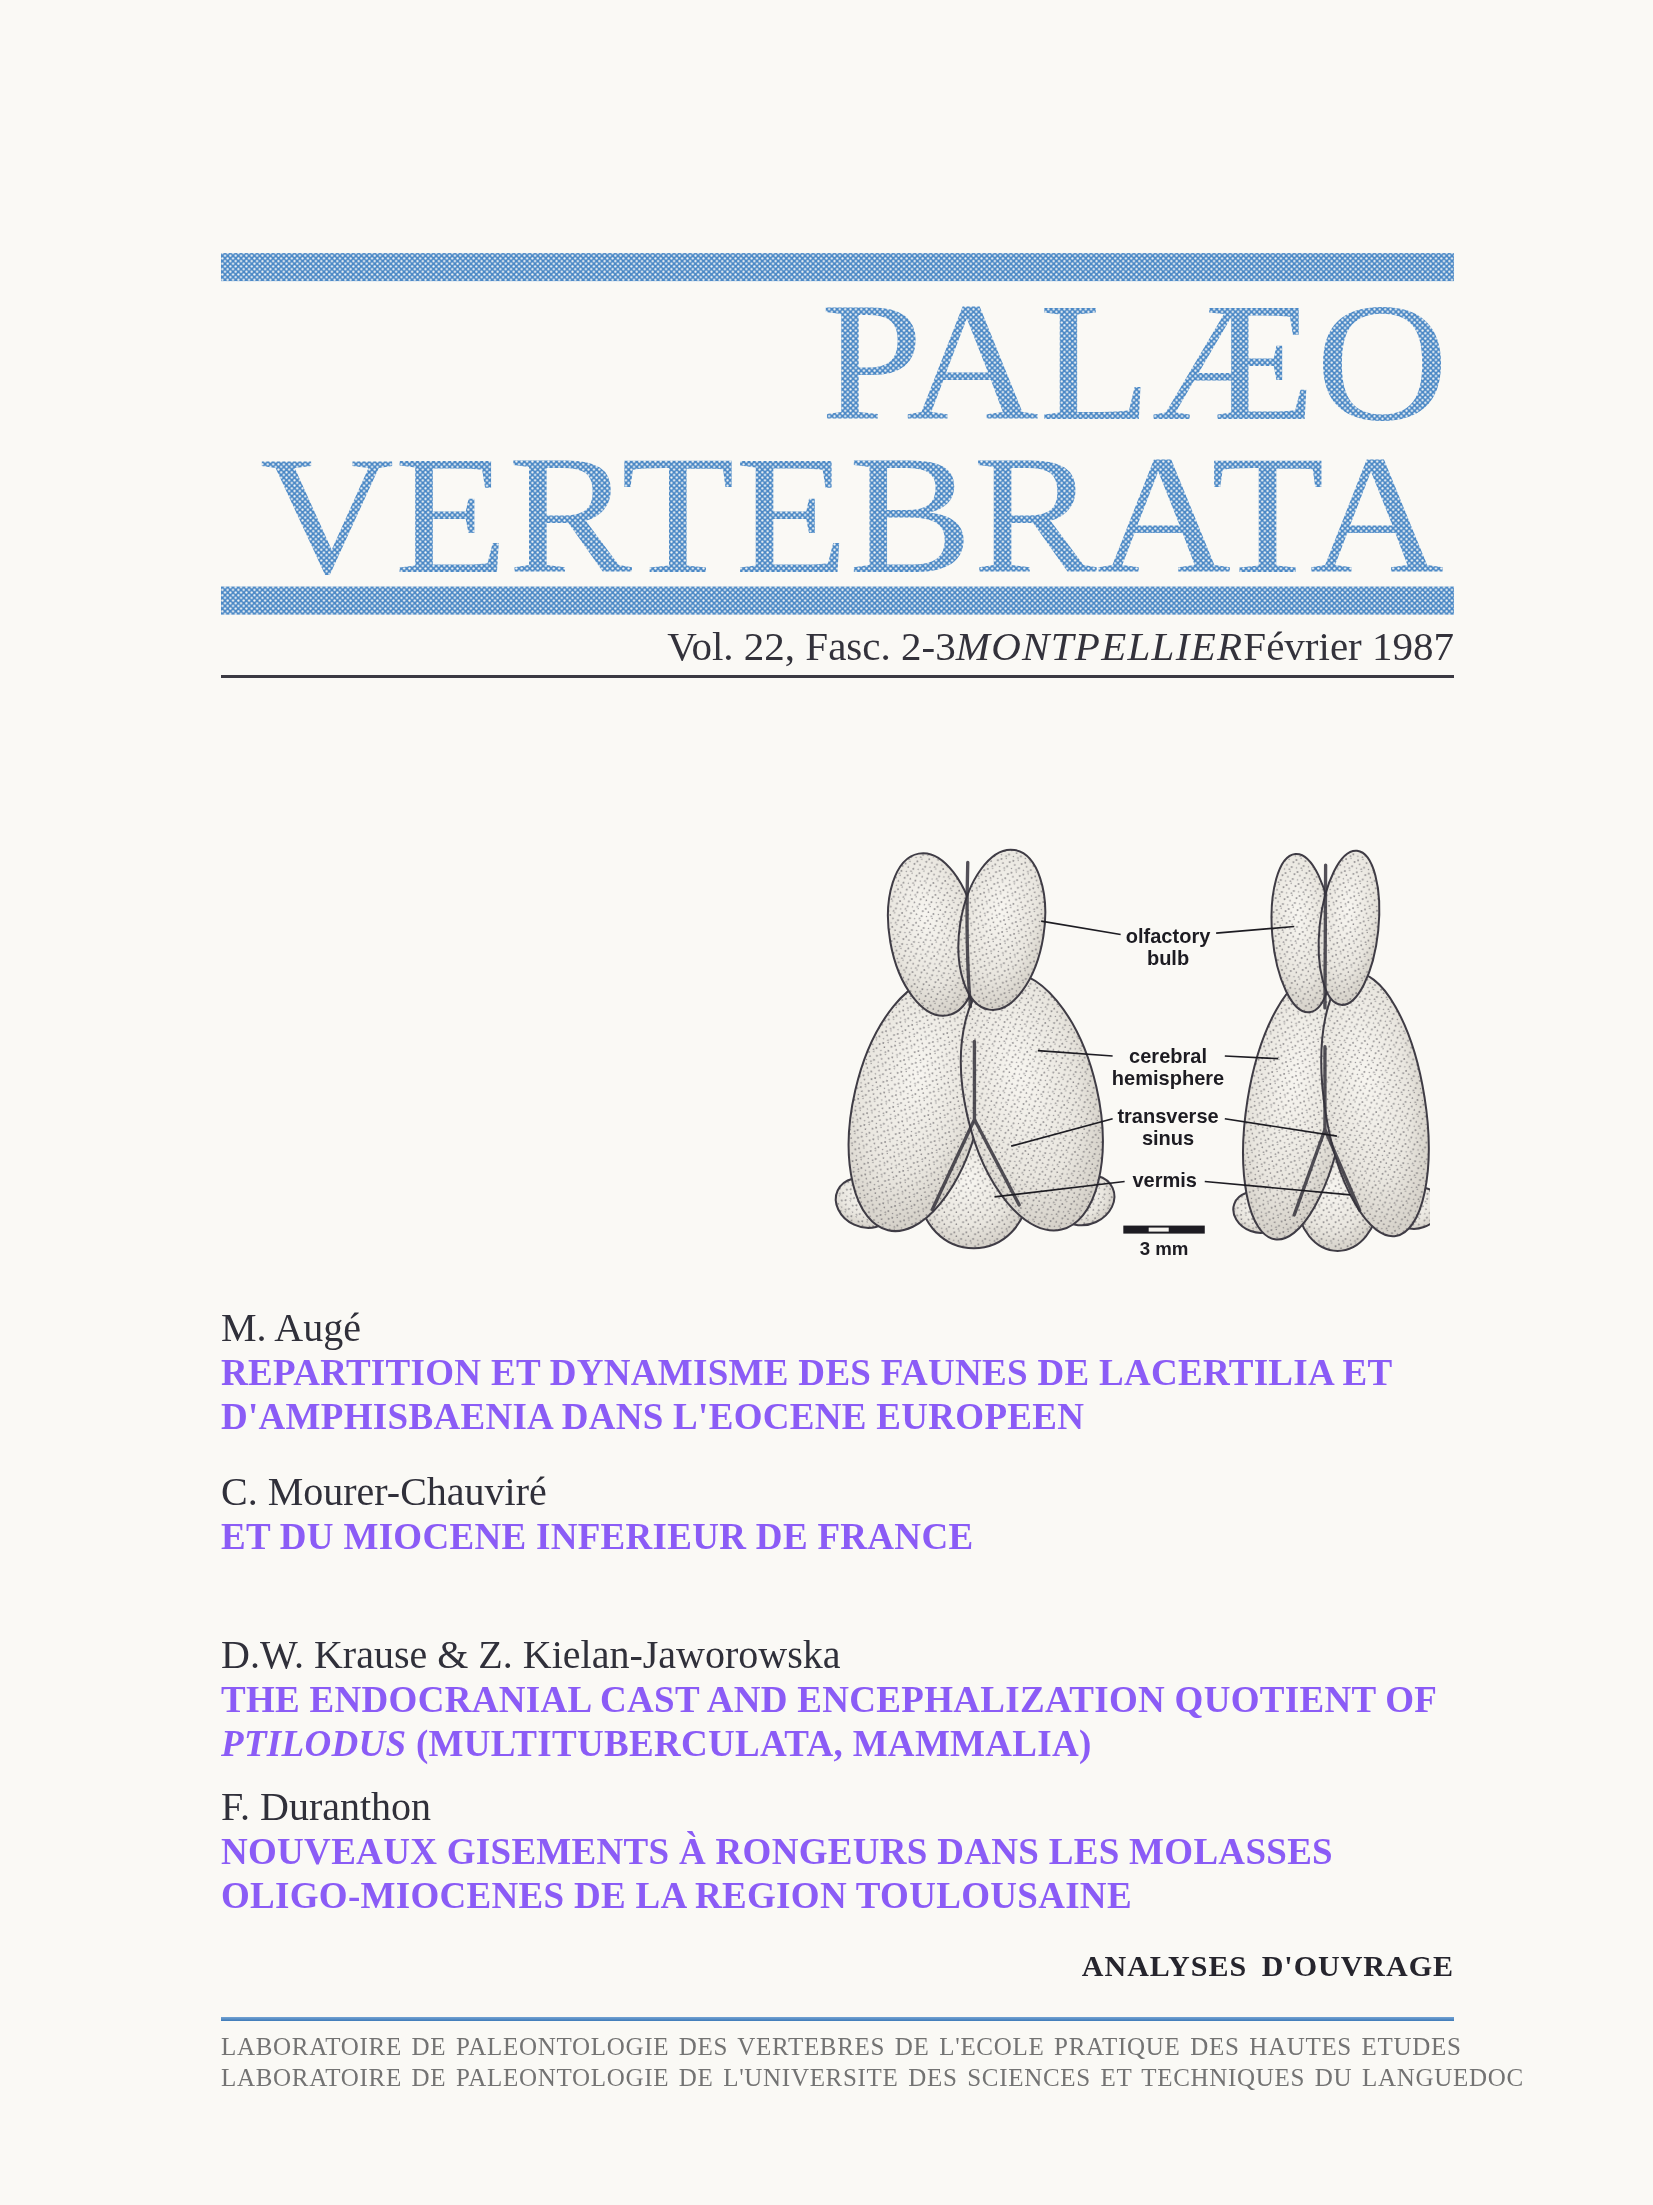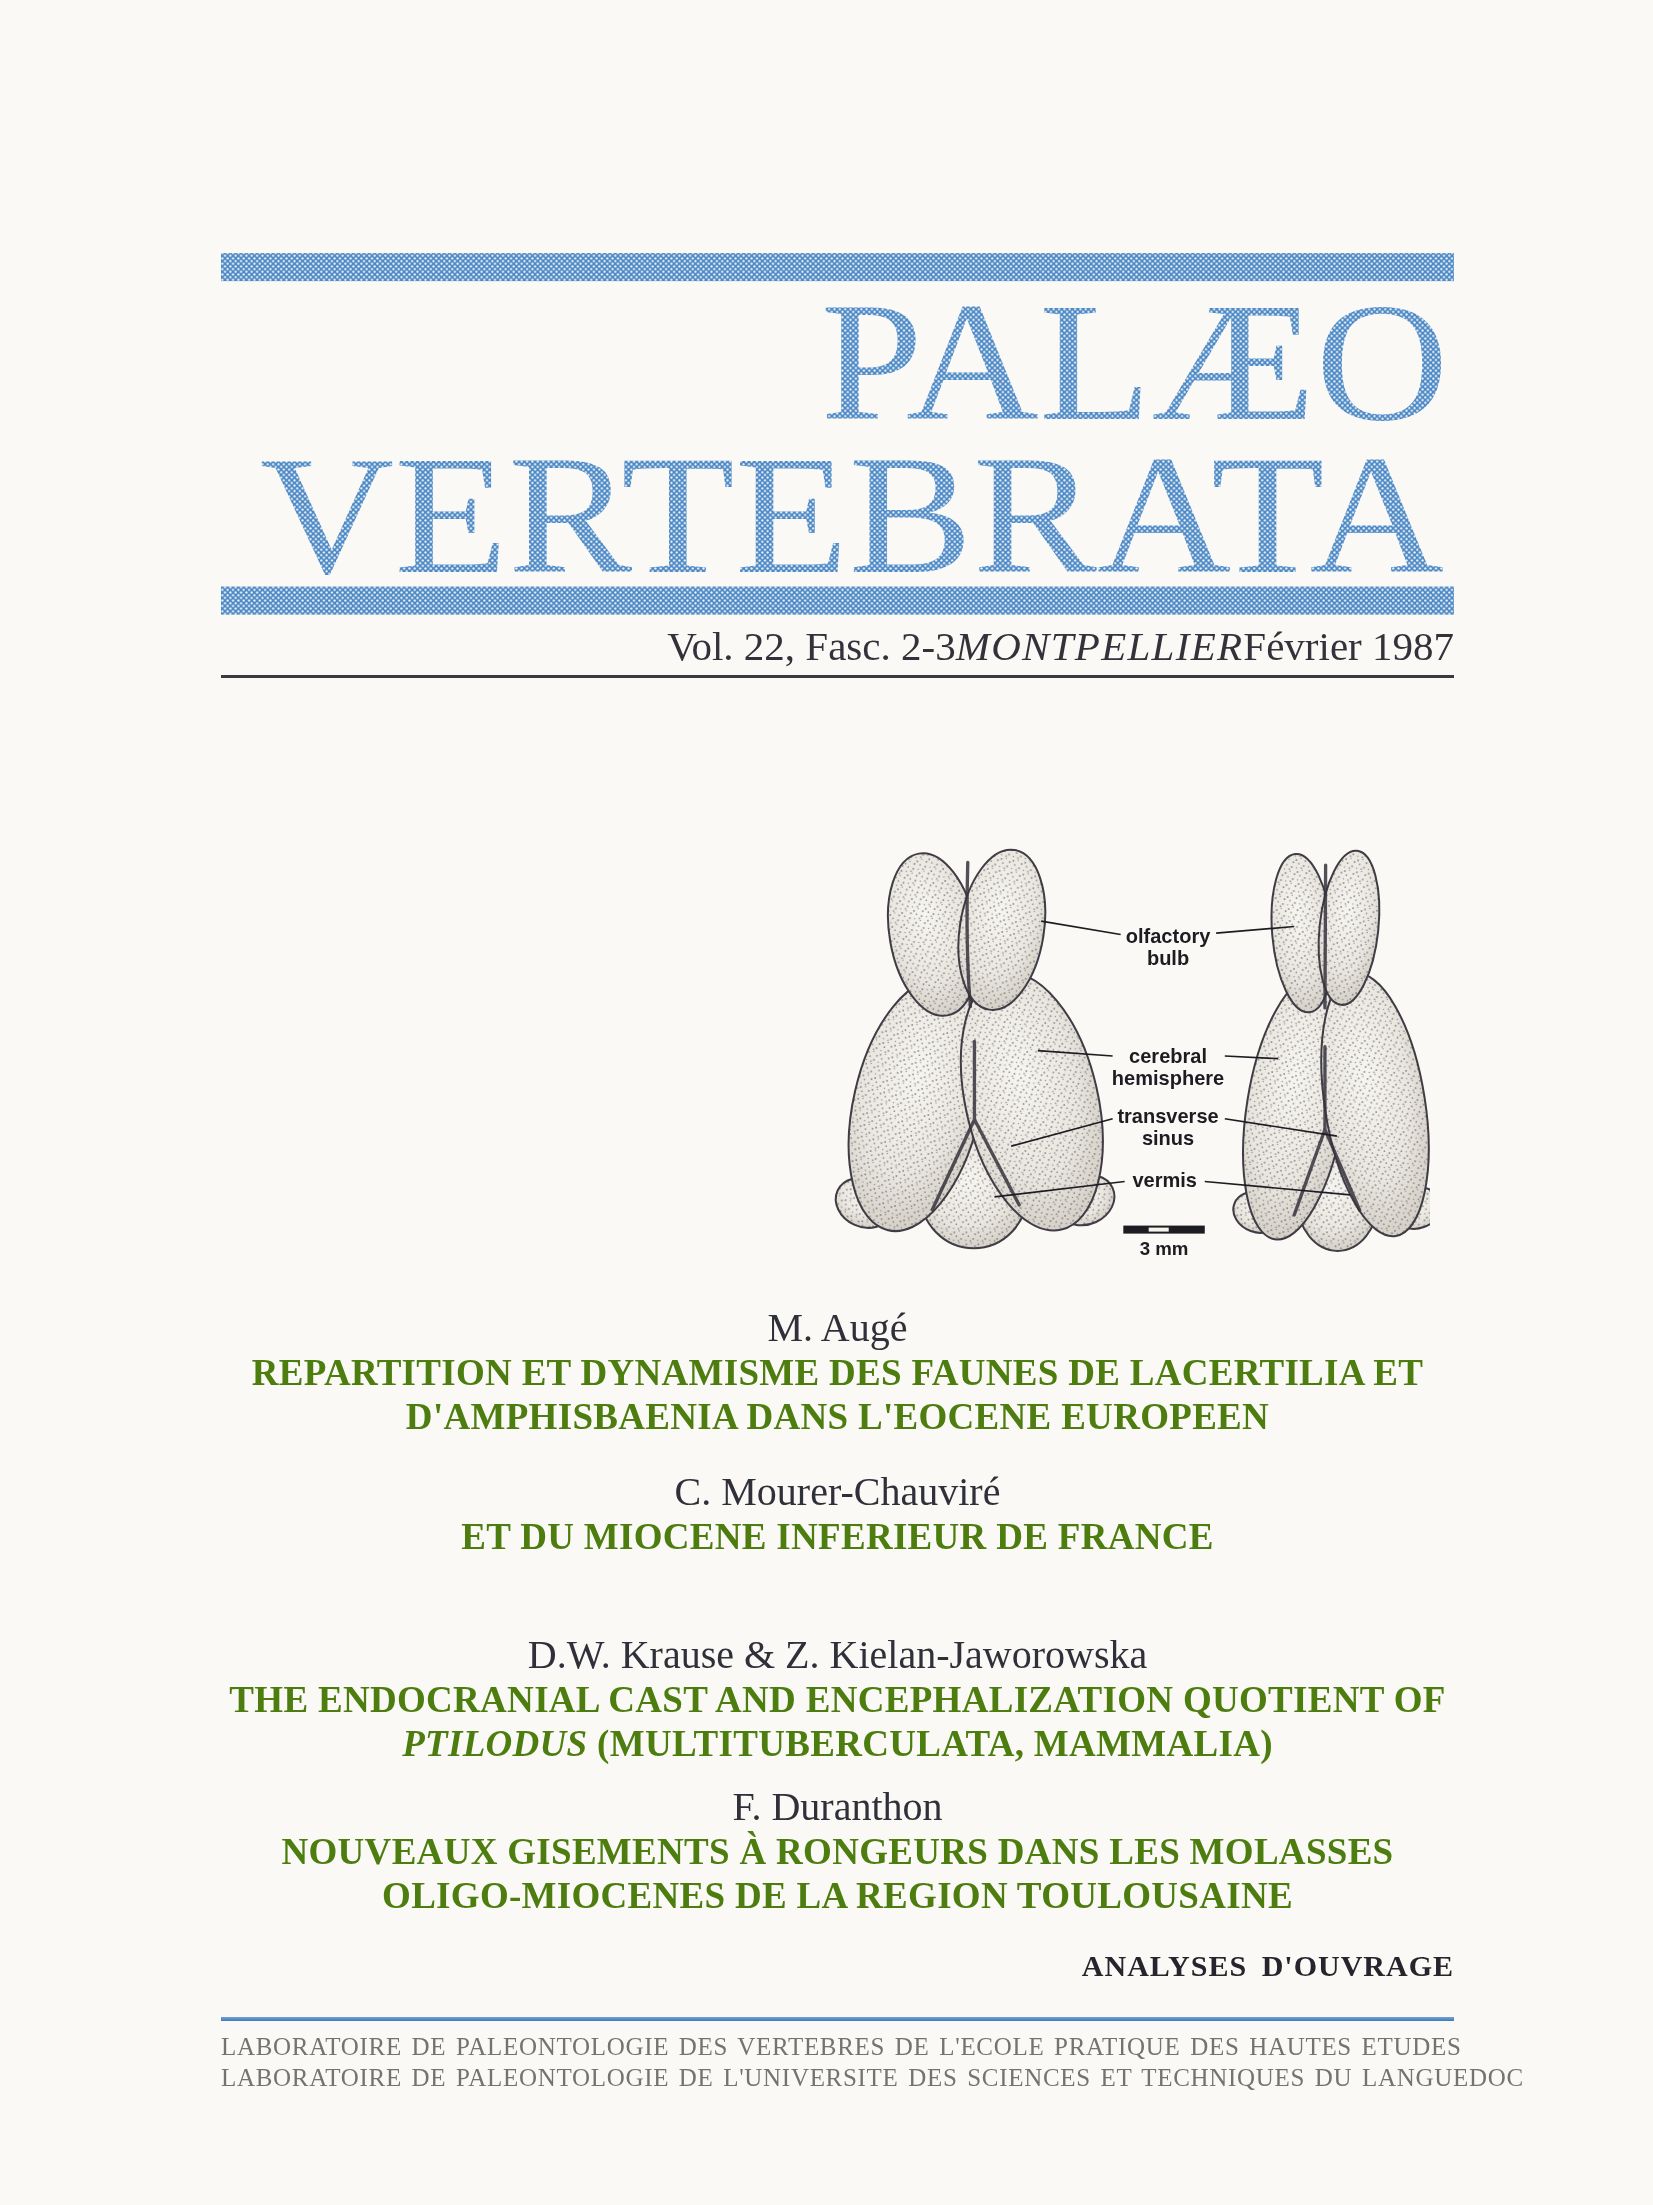--- a/index.html
+++ b/index.html
@@ -16,23 +16,23 @@
   .dateline{
     left:221px;top:622px;width:1233px;
     display:flex;justify-content:flex-end;align-items:baseline;
     font-size:41px;color:#33323b;
   }
   .dateline .city{letter-spacing:1.3px;font-style:italic;}
   .rule-dark{left:221px;top:675px;width:1233px;height:3.3px;background:#3b3a42;}
   
   #figure{left:832px;top:821px;width:598px;height:454px;}
   
-  .article{left:221px;width:1233px;text-align:center;color:#2e2d35;}
+  .article{left:221px;width:1233px;text-align:left;color:#2e2d35;}
   .article .author{font-size:40px;line-height:47px;color:#30303a;}
-  .article .t{font-size:37px;line-height:44px;font-weight:bold;color:#4d7c0f;letter-spacing:0.3px;}
+  .article .t{font-size:37px;line-height:44px;font-weight:bold;color:#8b5cf6;letter-spacing:0.3px;}
   .article .t .it{font-style:italic;}
   .analyses{
     left:221px;top:1949px;width:1233px;text-align:right;
     font-size:30px;font-weight:bold;color:#26252d;
     letter-spacing:1px;word-spacing:6px;
   }
   .rule-blue{
     left:221px;top:2017px;width:1233px;height:4px;
     background:linear-gradient(#74a3d3,#3e7ab8);
   }

